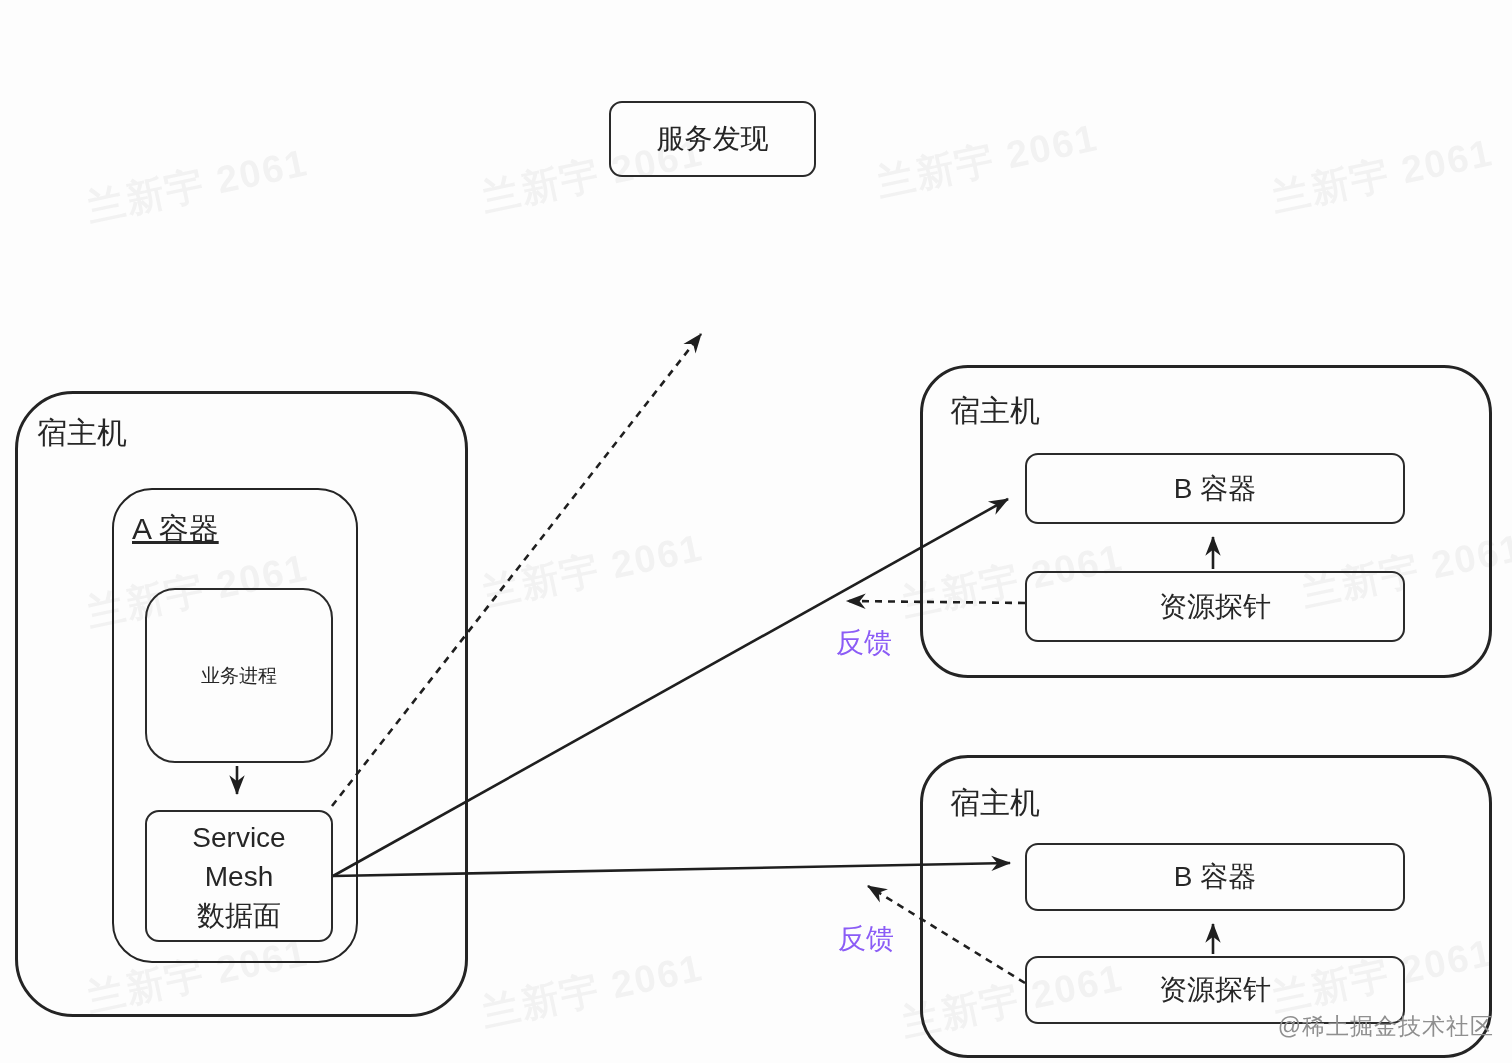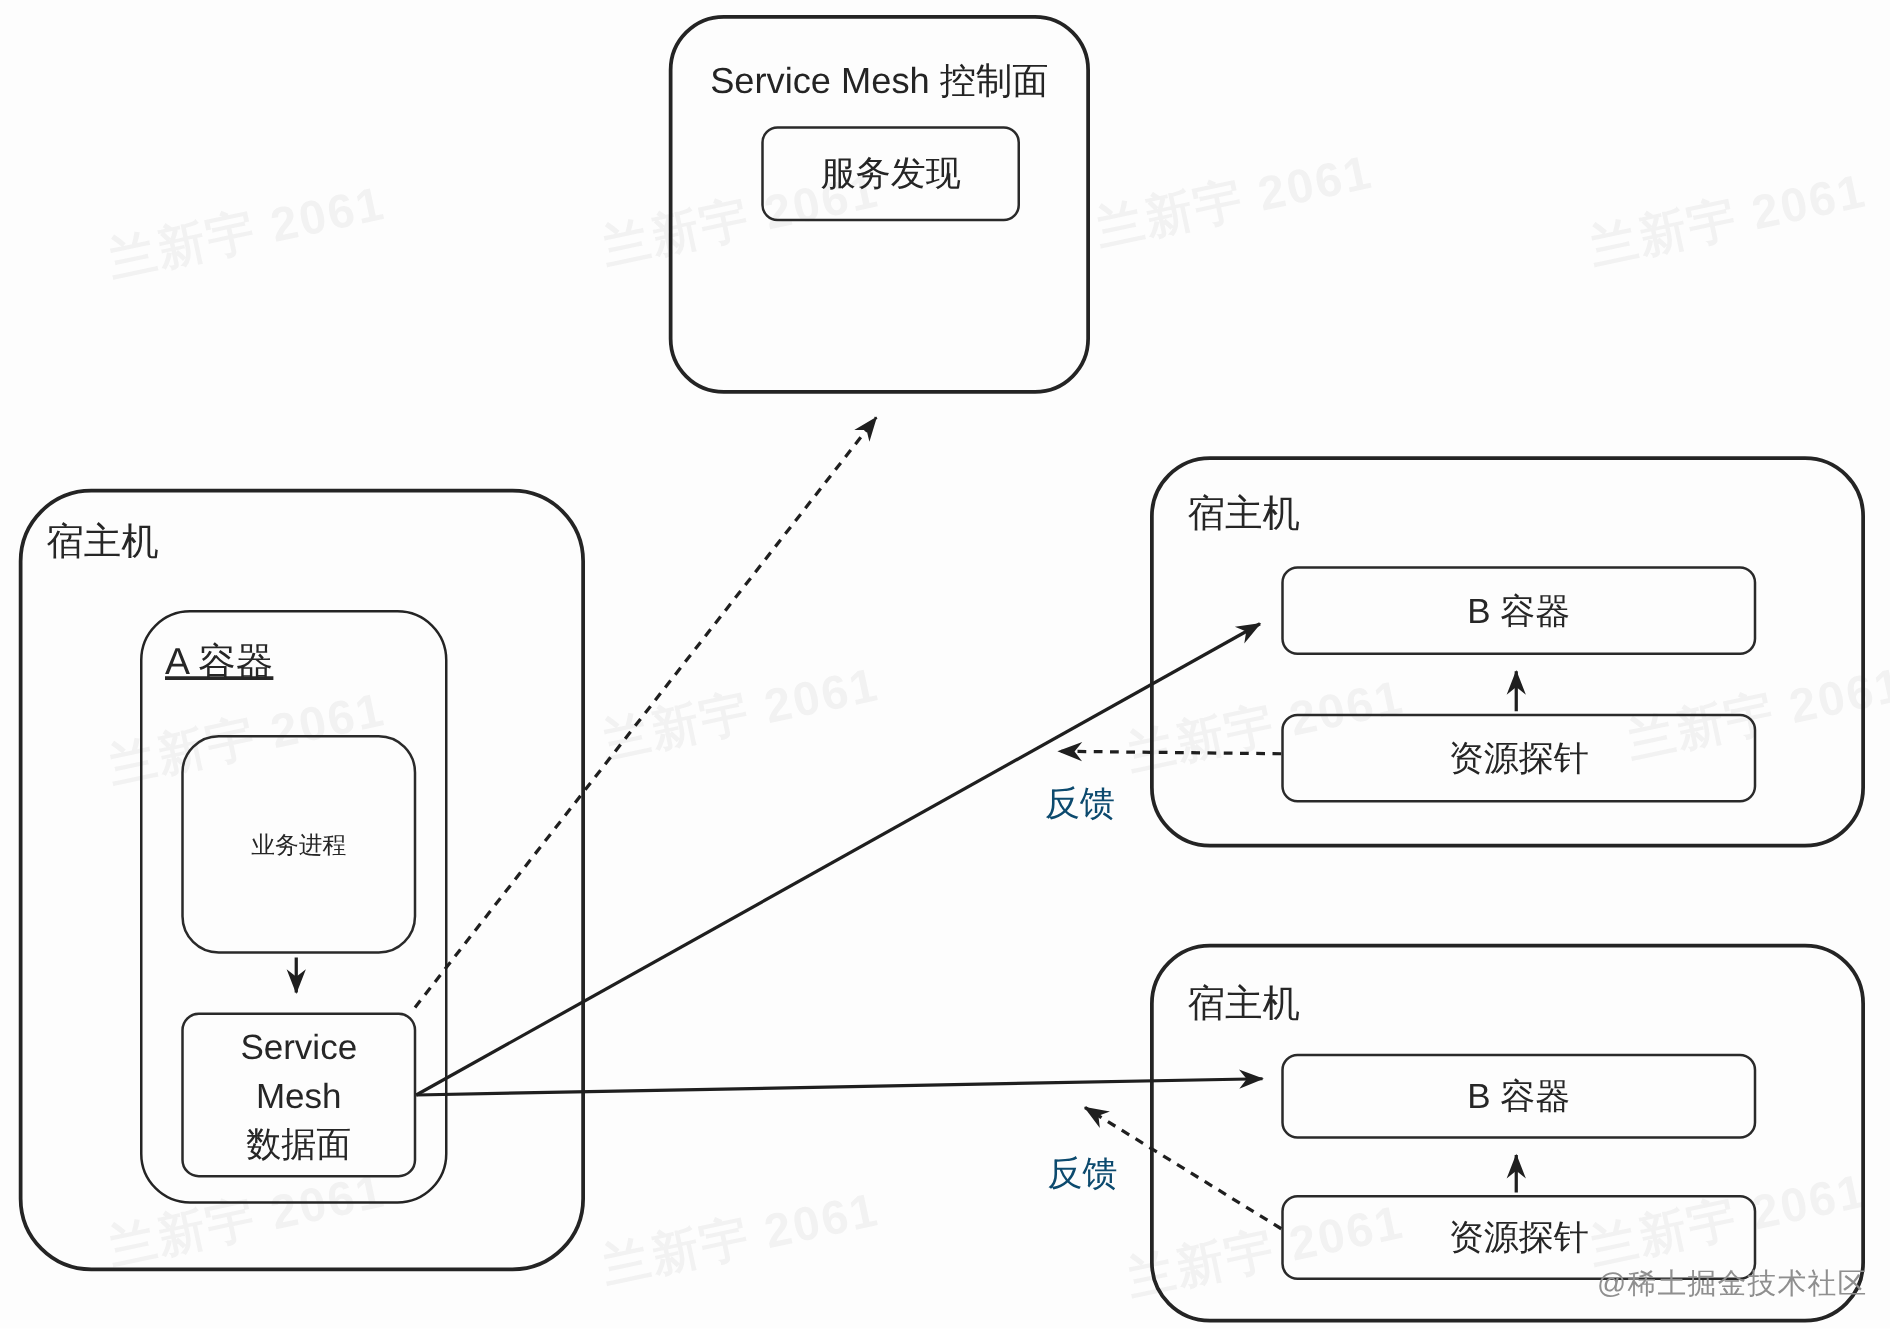--- a/index.html
+++ b/index.html
@@ -41,21 +41,21 @@
   .b1-probe{left:1025px;top:571px;width:380px;height:71px;}
   .host-b2{left:920px;top:755px;width:572px;height:303px;border-radius:48px;}
   .host-b2-label{left:950px;top:783px;}
   .b2-box{left:1025px;top:843px;width:380px;height:68px;}
   .b2-probe{left:1025px;top:956px;width:380px;height:68px;}
   
   svg.arrows{position:absolute;inset:0;z-index:3;pointer-events:none;}
   .edge{stroke:#1f1f1f;stroke-width:2.6px;fill:none;}
   .edge.dashed{stroke-dasharray:7 6;}
   
-  .fb-label{position:absolute;z-index:4;font-size:28px;color:#0c4a6e;white-space:nowrap;}
+  .fb-label{position:absolute;z-index:4;font-size:28px;color:#8b5cf6;white-space:nowrap;}
   .fb1{left:836px;top:624px;}
   .fb2{left:838px;top:920px;}
   .attribution{
     position:absolute;z-index:4;right:18px;top:1011px;
     font-size:23px;color:#8f8f8f;white-space:nowrap;letter-spacing:1px;
   }
 </style>
 </head>
 <body>
 
@@ -69,23 +69,20 @@
     <span class="wm" style="left:85px;top:565px">兰新宇 2061</span>
     <span class="wm" style="left:480px;top:545px">兰新宇 2061</span>
     <span class="wm" style="left:900px;top:555px">兰新宇 2061</span>
     <span class="wm" style="left:1300px;top:545px">兰新宇 2061</span>
     <span class="wm" style="left:85px;top:950px">兰新宇 2061</span>
     <span class="wm" style="left:480px;top:965px">兰新宇 2061</span>
     <span class="wm" style="left:900px;top:975px">兰新宇 2061</span>
     <span class="wm" style="left:1270px;top:950px">兰新宇 2061</span>
   </div>
 
-  <div class="box control-plane">
-    <div class="cp-title">Service Mesh 控制面</div>
-  </div>
   <div class="node cp-mod1">服务发现</div>
 
   <div class="box host-a"></div>
   <div class="corner-label host-a-label">宿主机</div>
   <div class="box container-a"></div>
   <div class="corner-label container-a-label">A 容器</div>
   <div class="node process">业务进程</div>
   <div class="node dataplane">
     <div>Service</div>
     <div>Mesh</div>

